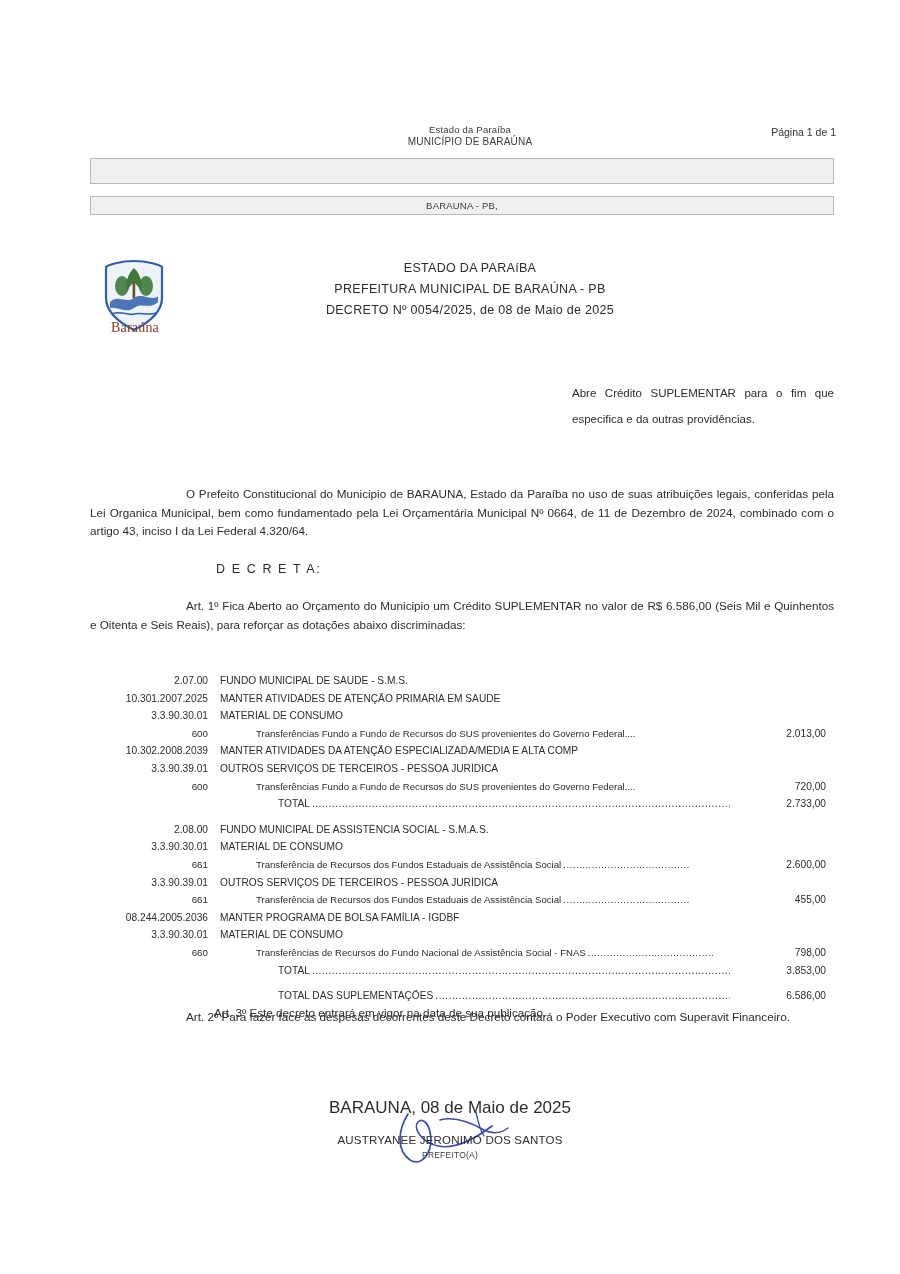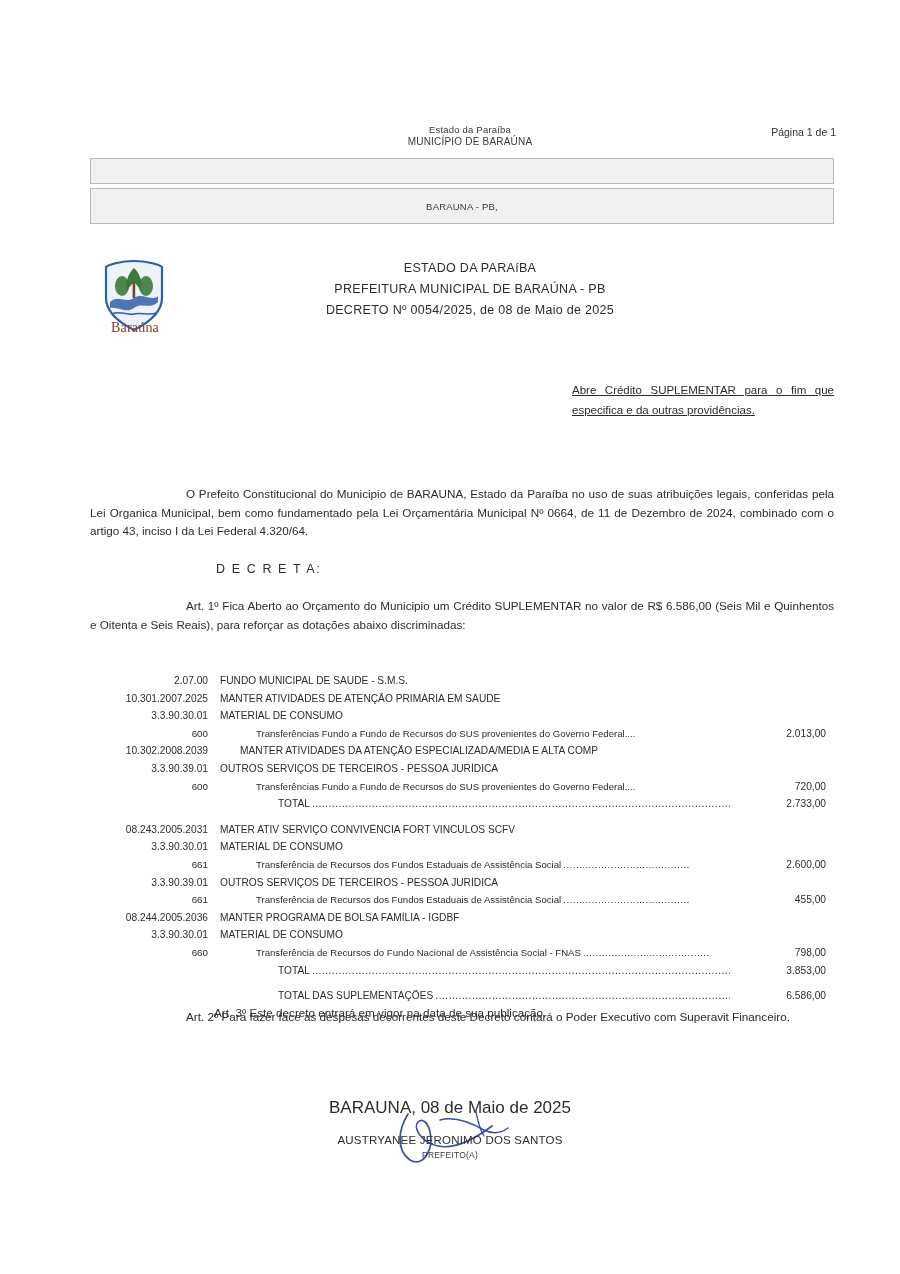--- a/index.html
+++ b/index.html
@@ -51,21 +51,21 @@
   .bar {
     position: absolute;
     left: 90px;
     width: 744px;
     border: 1px solid #b9b9b9;
     background: #f0f0f0;
     box-sizing: border-box;
   }
   .bar-1 { top: 158px; height: 26px; }
   .bar-2 {
-    top: 188px; height: 36px;
+    top: 196px; height: 19px;
     display: flex;
     align-items: center;
     justify-content: center;
   }
   .bar-2 span {
     font-size: 9.5px;
     color: #3a3a3a;
     letter-spacing: .2px;
   }
 
@@ -101,25 +101,24 @@
     line-height: 21px;
     letter-spacing: .3px;
   }
 
   
   .ementa {
     position: absolute;
     left: 572px; top: 380px;
     width: 262px;
     font-size: 11.5px;
-    line-height: 20px;
+    line-height: 26px;
     text-align: justify;
     text-justify: inter-word;
     color: #2c2c2c;
-    text-decoration: underline;
   }
 
   
   .para {
     position: absolute;
     left: 90px;
     width: 744px;
     font-size: 11.7px;
     line-height: 18.5px;
     text-align: justify;
@@ -292,21 +291,21 @@
       </div>
       <div class="row src">
         <div class="c-code" style="padding-left: 0px; width: 118px; font-size: 9.8px;">600</div>
         <div class="c-desc" style="display: flex; align-items: baseline; padding-left: 42px; font-size: 9.6px;">
           <span>Transferências Fundo a Fundo de Recursos do SUS provenientes do Governo Federal....</span>
         </div>
         <div class="c-val">2.013,00</div>
       </div>
       <div class="row action">
         <div class="c-code">10.302.2008.2039</div>
-        <div class="c-desc" style="padding-left: 6px; margin-left: 20px;">MANTER ATIVIDADES DA ATENÇÃO ESPECIALIZADA/MÉDIA E ALTA COMP</div>
+        <div class="c-desc" style="padding-left: 6px;">MANTER ATIVIDADES DA ATENÇÃO ESPECIALIZADA/MÉDIA E ALTA COMP</div>
         <div class="c-val"></div>
       </div>
       <div class="row elem">
         <div class="c-code">3.3.90.39.01</div>
         <div class="c-desc" style="padding-left: 6px;">OUTROS SERVIÇOS DE TERCEIROS -  PESSOA JURÍDICA</div>
         <div class="c-val"></div>
       </div>
       <div class="row src">
         <div class="c-code" style="padding-left: 0px; width: 118px; font-size: 9.8px;">600</div>
         <div class="c-desc" style="display: flex; align-items: baseline; padding-left: 42px; font-size: 9.6px;">
@@ -316,23 +315,23 @@
       </div>
       <div class="row total">
         <div class="c-code"></div>
         <div class="c-desc" style="display: flex; align-items: baseline; padding-left: 64px;">
           <span class="total-lbl">TOTAL </span>
           <span class="dots">......................................................................................................................................................</span>
         </div>
         <div class="c-val">2.733,00</div>
       </div>
       <div class="row spacer" style="height: 8px;"></div>
-      <div class="row action">
-        <div class="c-code">08.243.2005.2031</div>
-        <div class="c-desc" style="padding-left: 6px;">MATER ATIV SERVIÇO CONVIVÊNCIA FORT VINCULOS SCFV</div>
+      <div class="row unit">
+        <div class="c-code">2.08.00</div>
+        <div class="c-desc" style="padding-left: 6px;">FUNDO MUNICIPAL DE ASSISTÊNCIA SOCIAL - S.M.A.S.</div>
         <div class="c-val"></div>
       </div>
       <div class="row elem">
         <div class="c-code">3.3.90.30.01</div>
         <div class="c-desc" style="padding-left: 6px;">MATERIAL DE CONSUMO</div>
         <div class="c-val"></div>
       </div>
       <div class="row src">
         <div class="c-code" style="padding-left: 0px; width: 118px; font-size: 9.8px;">661</div>
         <div class="c-desc" style="display: flex; align-items: baseline; padding-left: 42px; font-size: 9.6px;">
@@ -360,21 +359,21 @@
         <div class="c-val"></div>
       </div>
       <div class="row elem">
         <div class="c-code">3.3.90.30.01</div>
         <div class="c-desc" style="padding-left: 6px;">MATERIAL DE CONSUMO</div>
         <div class="c-val"></div>
       </div>
       <div class="row src">
         <div class="c-code" style="padding-left: 0px; width: 118px; font-size: 9.8px;">660</div>
         <div class="c-desc" style="display: flex; align-items: baseline; padding-left: 42px; font-size: 9.6px;">
-          <span>Transferência de Recursos do Fundo Nacional de Assistência Social - FNAS</span>
+          <span>Transferências de Recursos do Fundo Nacional de Assistência Social - FNAS</span>
           <span class="dots">........................................</span>
         </div>
         <div class="c-val">798,00</div>
       </div>
       <div class="row total">
         <div class="c-code"></div>
         <div class="c-desc" style="display: flex; align-items: baseline; padding-left: 64px;">
           <span class="total-lbl">TOTAL </span>
           <span class="dots">......................................................................................................................................................</span>
         </div>

